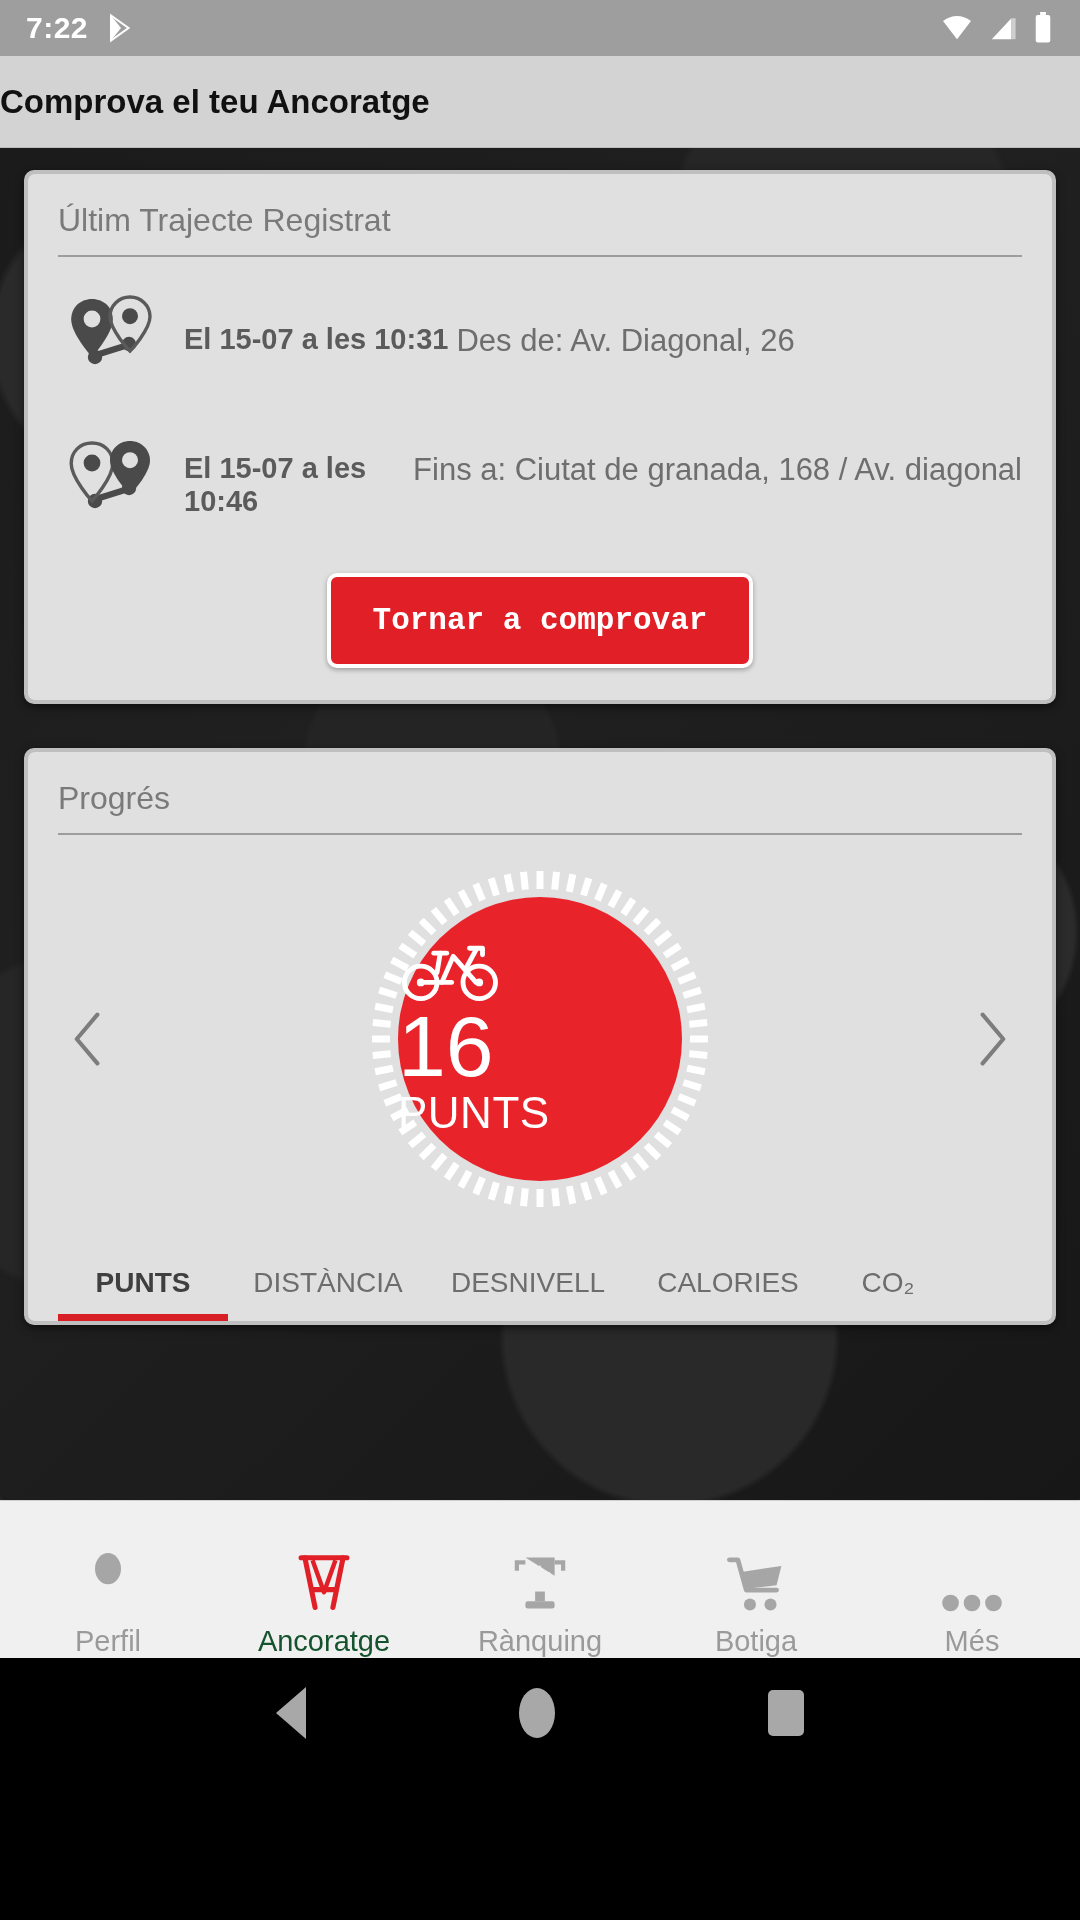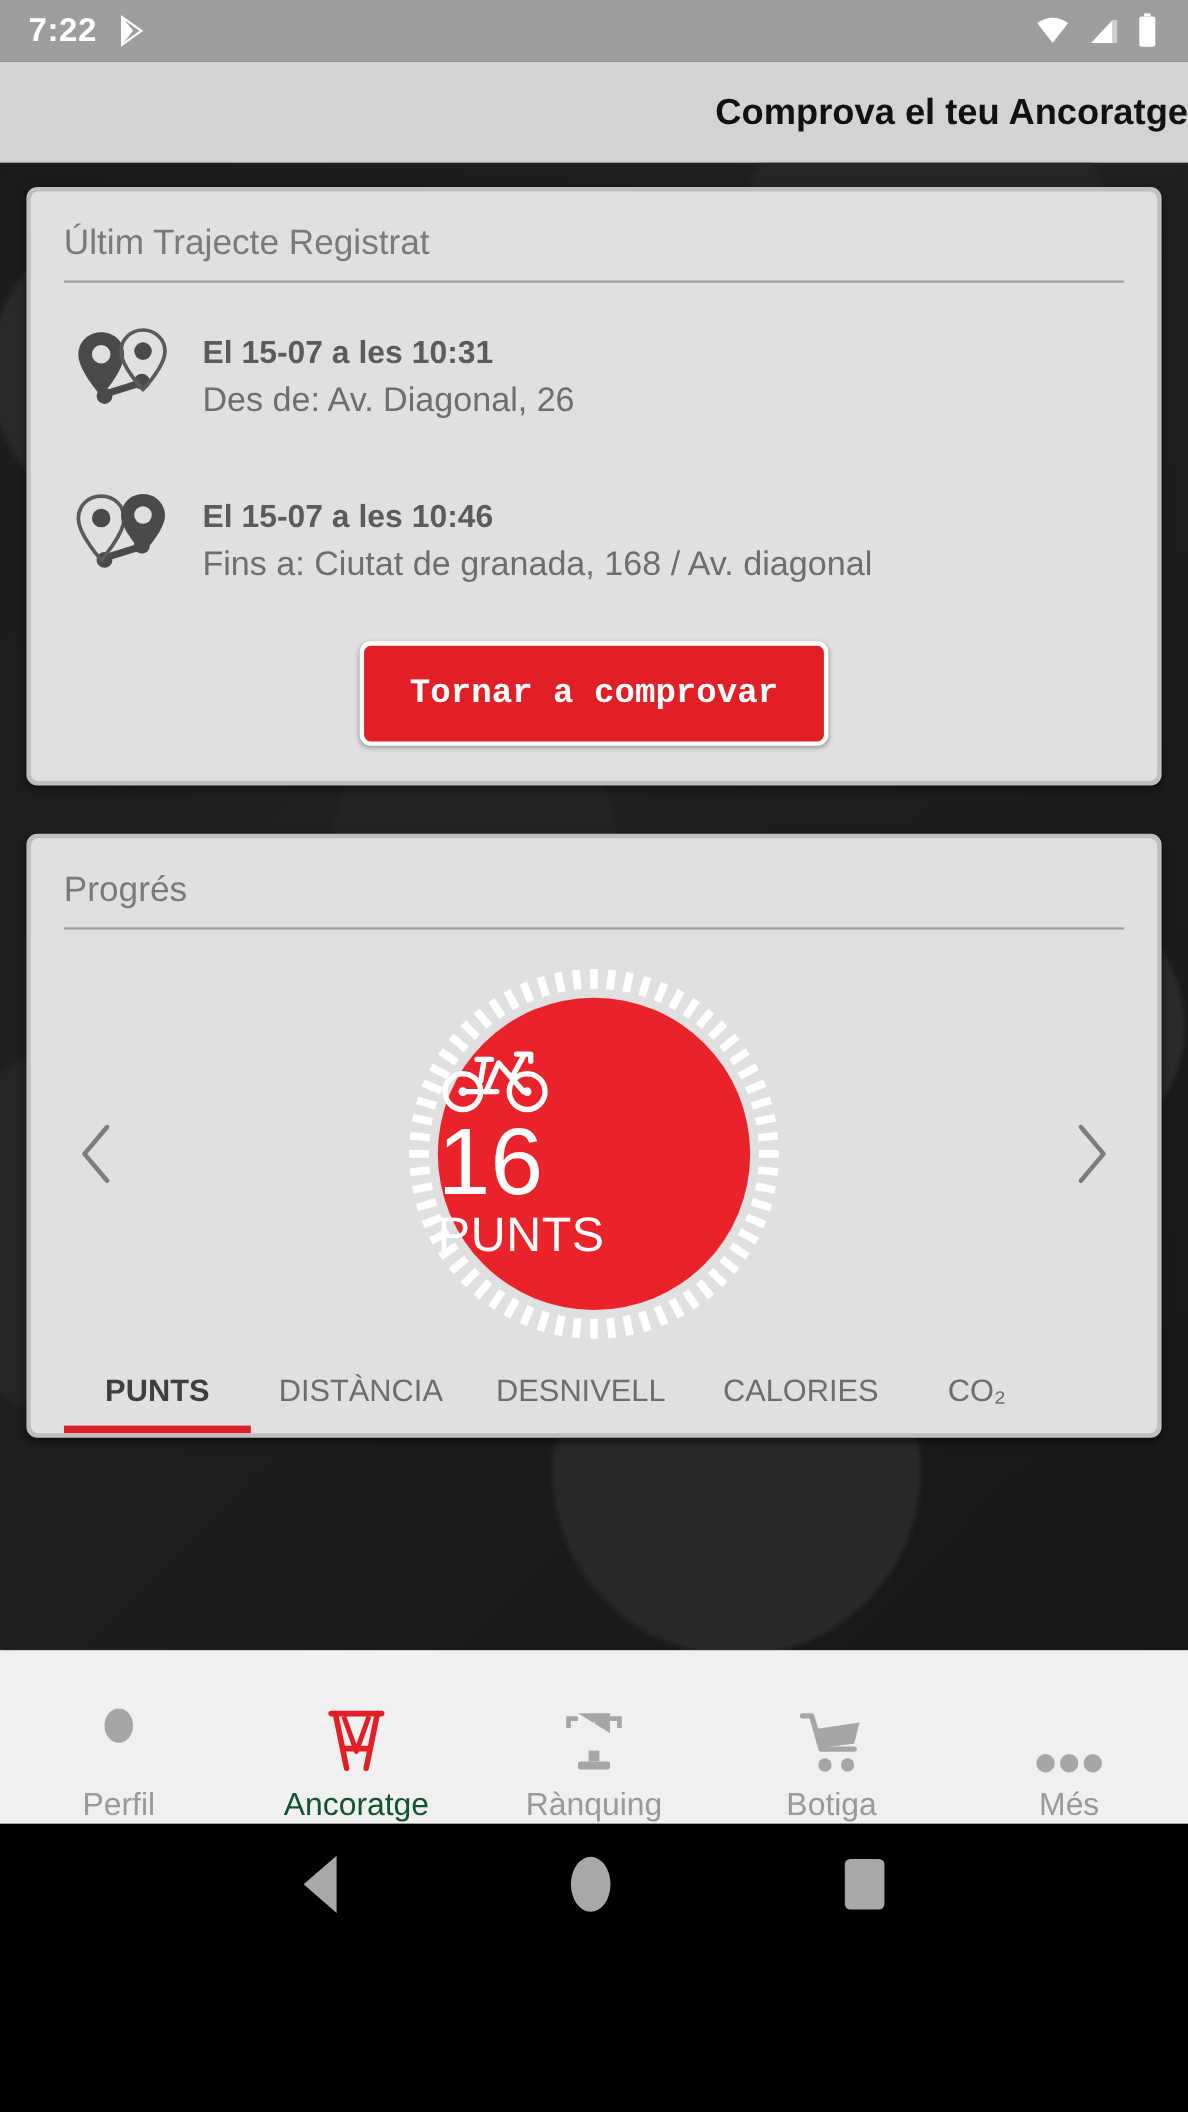--- a/index.html
+++ b/index.html
@@ -16,21 +16,21 @@
     height: 56px; background: #9e9e9e; display: flex; align-items: center;
     padding: 0 26px; color: #fff;
   }
   .status-time { font-size: 30px; font-weight: 700; letter-spacing: .5px; }
   .status-left-icons { margin-left: 18px; display: flex; align-items: center; gap: 10px; }
   .status-right { margin-left: auto; display: flex; align-items: center; gap: 14px; }
 
   
   .appbar {
     height: 92px; background: #d3d3d3; display: flex; align-items: center;
-    justify-content: flex-end; border-bottom: 1px solid #bdbdbd;
+    justify-content: flex-start; border-bottom: 1px solid #bdbdbd;
   }
   .appbar-title { font-size: 33px; font-weight: 700; color: #111; }
 
   
   .body-area {
     position: absolute; left: 0; right: 0; top: 148px; bottom: 268px;
     background:
       radial-gradient(circle at 12% 14%, #2a2a2a 0 9%, transparent 9.5%),
       radial-gradient(circle at 78% 6%, #262626 0 11%, transparent 11.5%),
       radial-gradient(circle at 40% 46%, #242424 0 13%, transparent 13.5%),
@@ -53,21 +53,21 @@
     border-radius: 10px; padding: 4px;
     box-shadow: 0 3px 8px rgba(0,0,0,.55);
   }
   .card-inner { background: #e0e0e0; border-radius: 7px; padding: 28px 30px 26px 30px; }
   .card-title { font-size: 32px; color: #7a7a7a; font-weight: 400; padding-bottom: 16px; }
   .card-rule { height: 2px; background: #9d9d9d; width: 100%; }
 
   
   .trip-row { display: flex; align-items: center; gap: 24px; padding: 36px 0 10px 10px; }
   .pin-icon { width: 92px; height: 84px; flex: 0 0 92px; }
-  .trip-text { display: flex; flex-direction: column; gap: 8px; margin-top: 12px; }
+  .trip-text { display: flex; flex-direction: row; gap: 8px; margin-top: 12px; }
   .trip-when { font-size: 29px; font-weight: 700; color: #5b5b5b; }
   .trip-where { font-size: 31px; color: #6e6e6e; white-space: nowrap; }
 
   .btn-wrap { display: flex; justify-content: center; padding: 42px 0 6px; }
   .btn-recheck {
     background: #e01f26; color: #fff; font-size: 31px; font-weight: 700;
     border: 4px solid #fff; border-radius: 10px; padding: 26px 42px;
     box-shadow: 0 2px 5px rgba(0,0,0,.3); cursor: pointer; font-family: Liberation Mono, monospace;
   }
 
@@ -307,21 +307,21 @@
                 <path d="M5 3 L16 16 L5 29" fill="none" stroke="#7d7d7d" stroke-width="2.2" stroke-linecap="round" stroke-linejoin="round"></path>
               </svg>
             </div>
           </div>
 
           <div class="stat-tabs" id="stat-tabs">
               <div class="stat-tab active" style="width: 170px;"><span>PUNTS</span><span class="underline"></span></div>
               <div class="stat-tab" style="width: 200px;"><span>DISTÀNCIA</span></div>
               <div class="stat-tab" style="width: 200px;"><span>DESNIVELL</span></div>
               <div class="stat-tab" style="width: 200px;"><span>CALORIES</span></div>
-              <div class="stat-tab" style="width: 120px;"><span>CO₂</span></div>
+              <div class="stat-tab" style="width: 120px; margin-top: 28px;"><span>CO₂</span></div>
             </div>
         </div>
       </div>
     </div>
 
   </div>
 
   <div class="bottomnav" id="bottomnav">
       <div class="navitem">
         <span class="ic">

